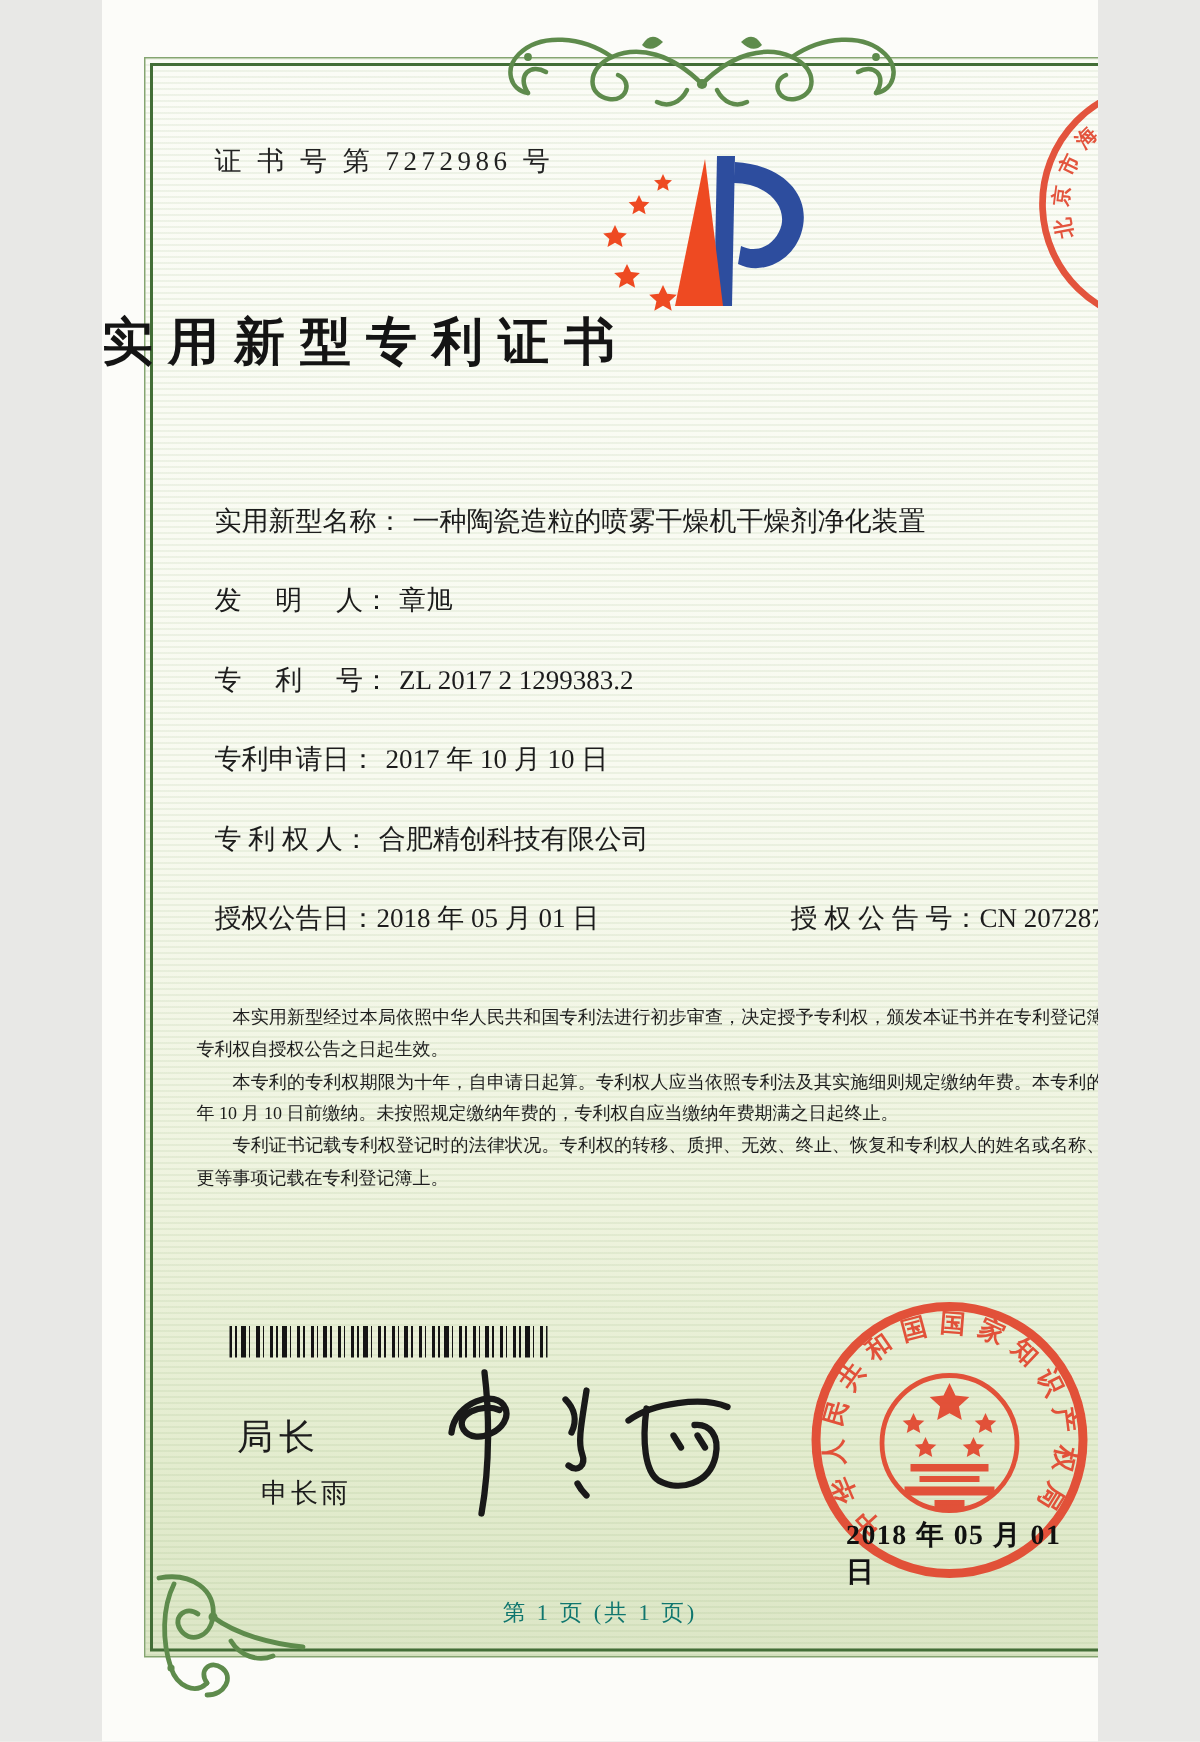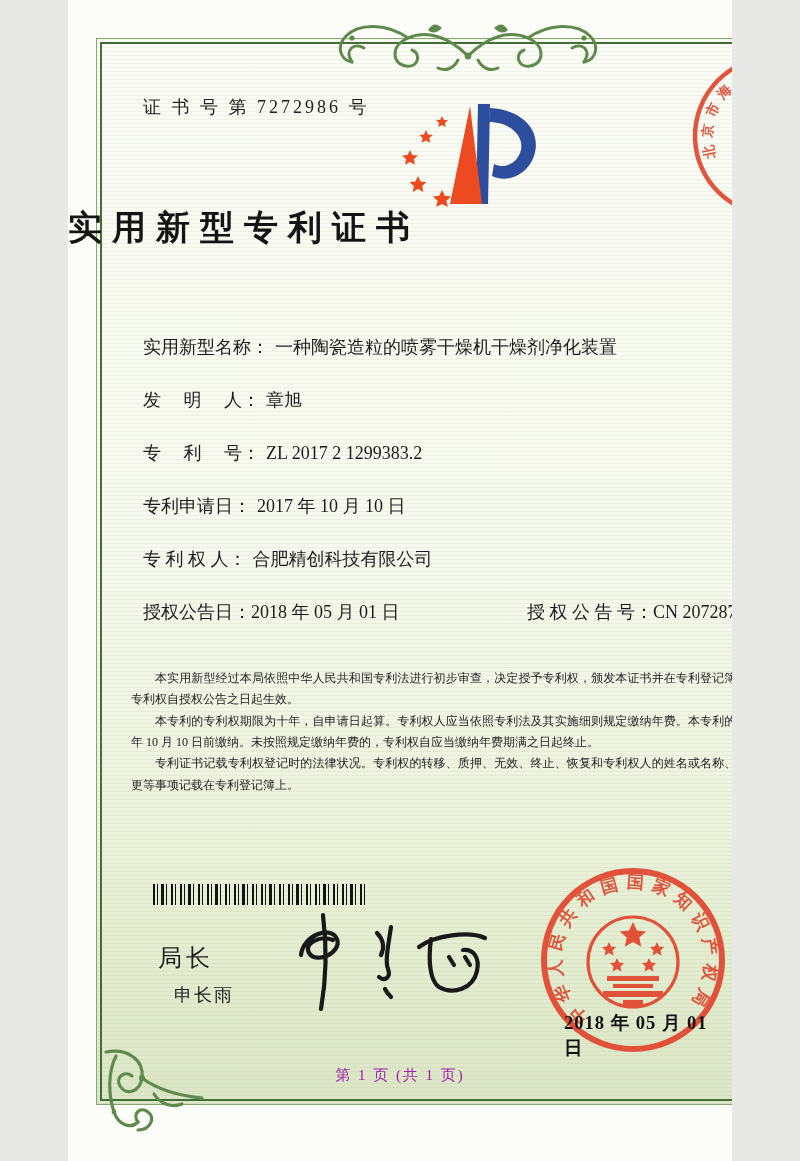--- a/index.html
+++ b/index.html
@@ -60,21 +60,21 @@
   .director-label{position:absolute;left:90px;top:942px;font-size:24px;letter-spacing:4px;}
   .director-name{position:absolute;left:90px;top:983px;font-size:18px;letter-spacing:2px;margin-left:16px;}
   .signature{position:absolute;left:205px;top:905px;width:230px;height:120px;}
   .seal{position:absolute;left:465px;top:860px;width:200px;height:200px;opacity:.93;}
   .seal-date{
     position:absolute;left:496px;top:1010px;font-size:18.5px;font-weight:600;
     letter-spacing:1px;color:#111;z-index:5;
   }
   .footer{
     position:absolute;left:0;top:1066px;width:100%;text-align:center;
-    font-size:15px;letter-spacing:2px;color:#a21caf;
+    font-size:15px;letter-spacing:2px;color:#0f766e;
   }
 </style>
 </head>
 <body>
 
 <div class="page">
 
   <div class="frame">
     <div class="frame-inner"></div>
   </div>

